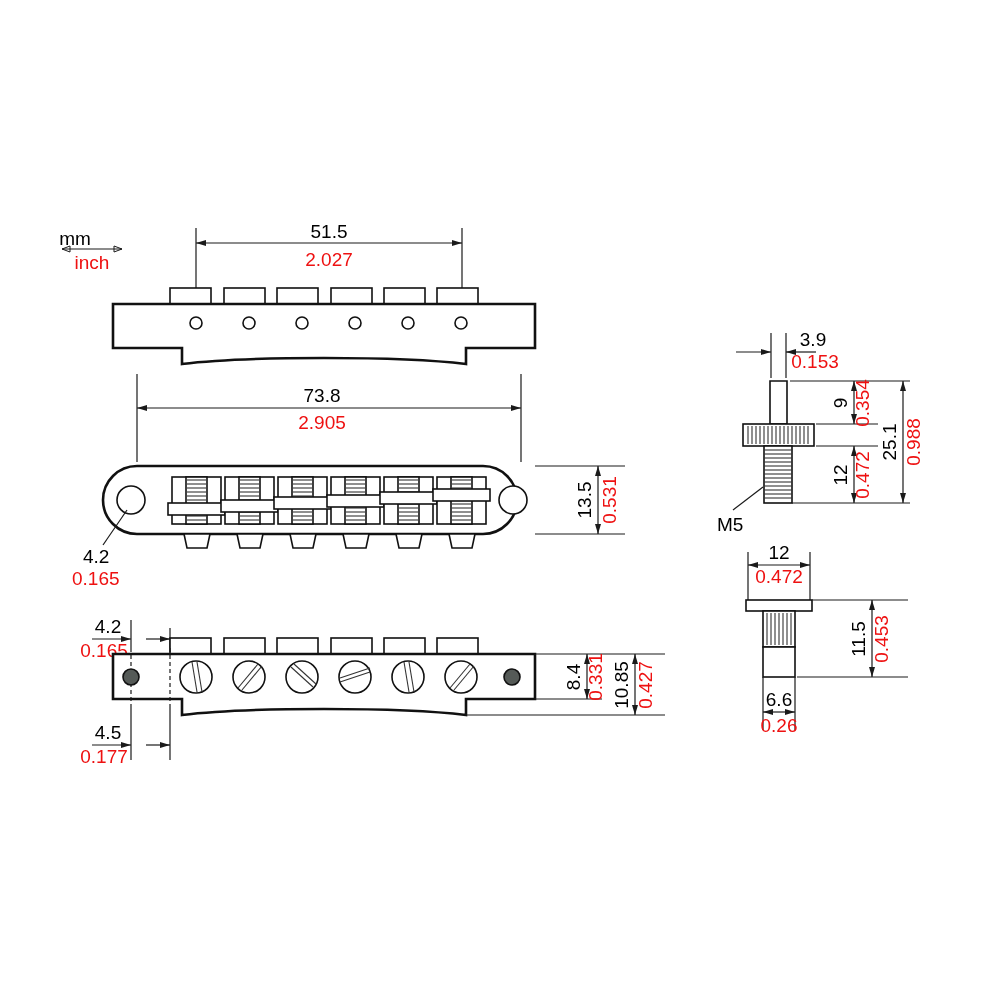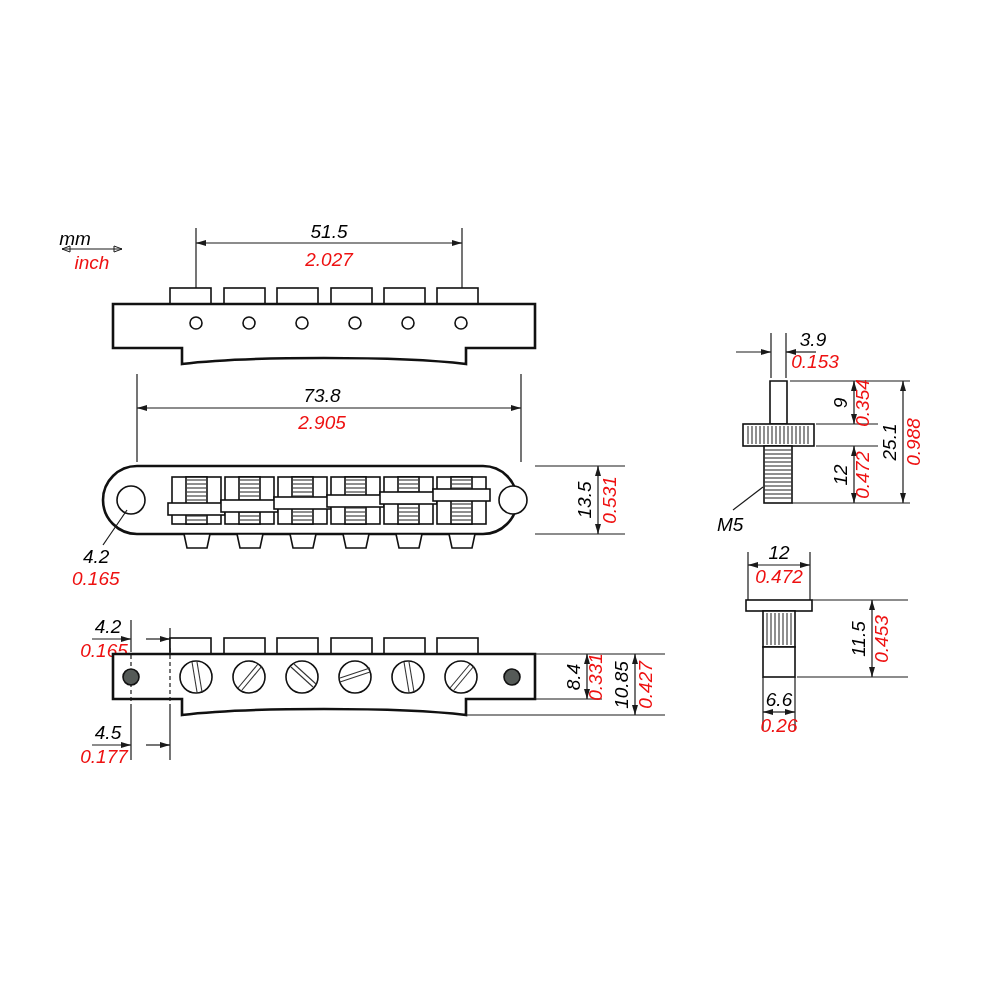--- a/index.html
+++ b/index.html
@@ -11,21 +11,20 @@
     width: 1000px;
     height: 1000px;
     font-family: "Liberation Sans", sans-serif;
     overflow: hidden;
   }
   #sheet {
     position: relative;
     width: 1000px;
     height: 1000px;
     background: #ffffff;
-    font-style: italic;
   }
   svg#drawing {
     position: absolute;
     left: 0;
     top: 0;
     width: 1000px;
     height: 1000px;
     display: block;
   }
   .ln { stroke: #1a1a1a; fill: none; }

